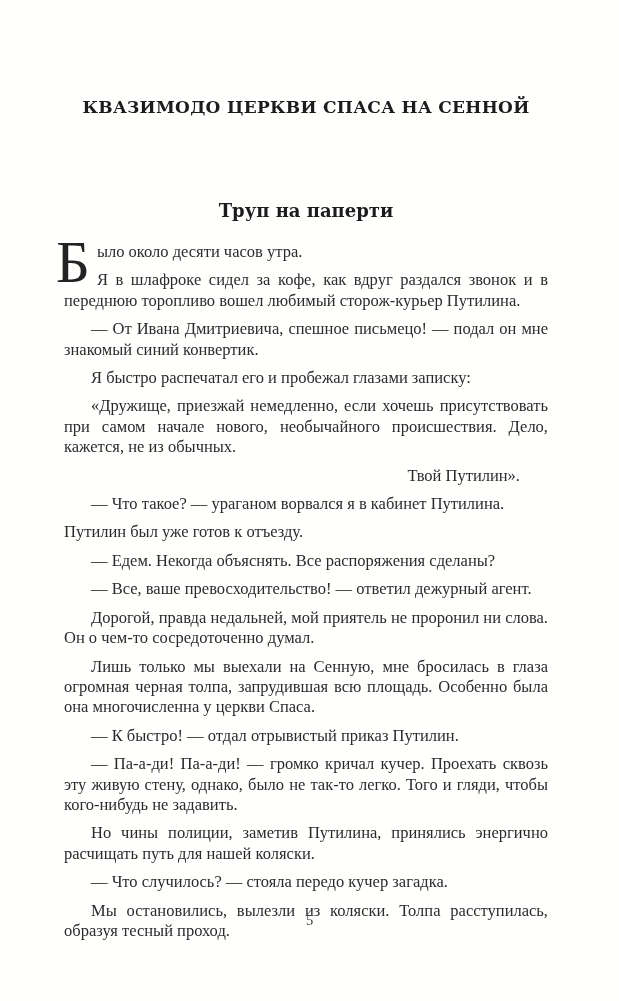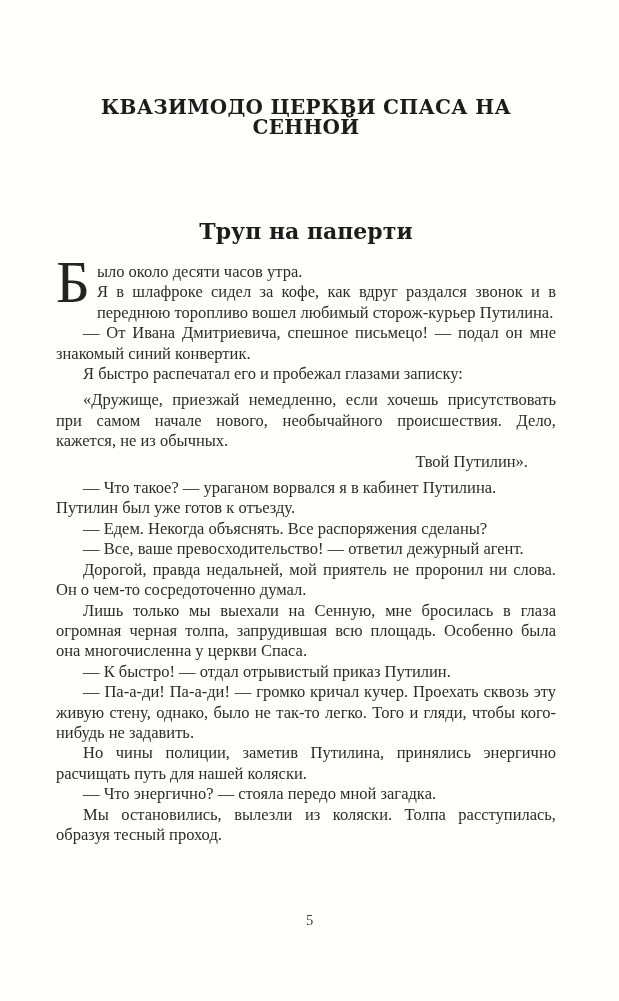--- a/index.html
+++ b/index.html
@@ -16,47 +16,47 @@
     color: #2b2b2b;
   }
   .content {
     padding: 0 63px 0 56px;
   }
   .chapter-title {
     margin: 0;
     padding-top: 97px;
     font-family: "DejaVu Serif", serif;
     font-weight: 700;
-    font-size: 20px;
+    font-size: 17px;
     line-height: 20px;
     letter-spacing: 0.3px;
     text-align: center;
     color: #1c1c1c;
   }
   .section-title {
     margin: 84px 0 0 0;
     font-family: "DejaVu Serif", serif;
     font-weight: 700;
-    font-size: 22px;
+    font-size: 18px;
     line-height: 20px;
     text-align: center;
     color: #1c1c1c;
   }
   .body-text {
     margin-top: 21px;
     font-family: "Liberation Serif", serif;
     font-size: 16.5px;
     line-height: 20.4px;
     text-align: justify;
     color: #2b2b2b;
     hyphens: auto;
     -webkit-hyphens: auto;
   }
   .body-text p {
-    margin: 0;
+    margin: 8px;
   }
   .para.indent {
     text-indent: 27px;
   }
   .para.no-indent {
     text-indent: 0;
   }
   .opening::after {
     content: "";
     display: block;
@@ -117,20 +117,20 @@
 
       <p class="para indent">— Что такое? — ураганом ворвался я в кабинет Путилина.</p>
       <p class="para no-indent">Путилин был уже готов к отъезду.</p>
       <p class="para indent">— Едем. Некогда объяснять. Все распоряжения сделаны?</p>
       <p class="para indent">— Все, ваше превосходительство! — ответил дежурный агент.</p>
       <p class="para indent">Дорогой, правда недальней, мой приятель не проронил ни слова. Он о чем-то сосредоточенно думал.</p>
       <p class="para indent">Лишь только мы выехали на Сенную, мне бросилась в глаза огромная черная толпа, запрудившая всю площадь. Особенно была она многочисленна у церкви Спаса.</p>
       <p class="para indent">— К быстро! — отдал отрывистый приказ Путилин.</p>
       <p class="para indent">— Па-а-ди! Па-а-ди! — громко кричал кучер. Проехать сквозь эту живую стену, однако, было не так-то легко. Того и гляди, чтобы кого-нибудь не задавить.</p>
       <p class="para indent">Но чины полиции, заметив Путилина, принялись энергично расчищать путь для нашей коляски.</p>
-      <p class="para indent">— Что энергично? — стояла передо мной загадка.</p>
+      <p class="para indent">— Что случилось? — стояла передо кучер загадка.</p>
       <p class="para indent">Мы остановились, вылезли из коляски. Толпа расступилась, образуя тесный проход.</p>
 
     </div>
   </div>
 
   <div class="folio">5</div>
 </div>
 
 </body></html>

